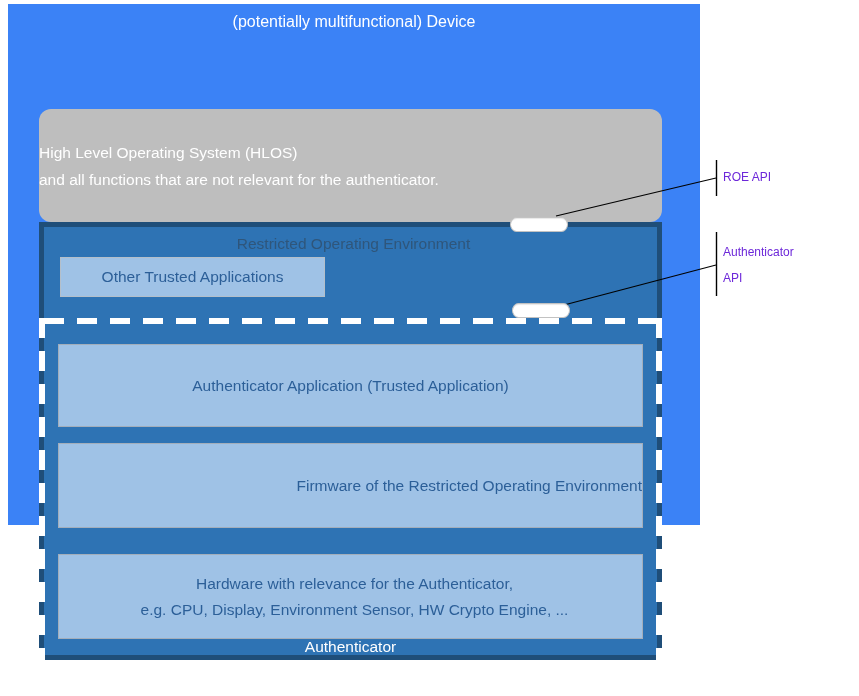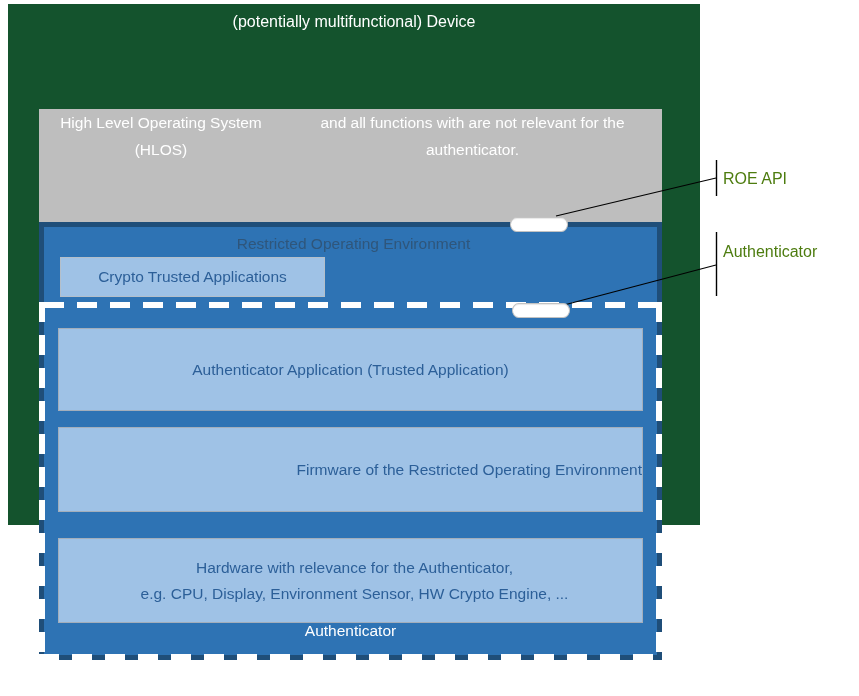--- a/index.html
+++ b/index.html
@@ -4,44 +4,44 @@
 <style>
   html, body { margin:0; padding:0; background:#ffffff; }
   .stage {
     position:relative; width:859px; height:696px; background:#ffffff;
     font-family:"Liberation Sans", sans-serif; overflow:hidden;
     -webkit-font-smoothing:antialiased;
   }
   .abs { position:absolute; }
 
   
-  .device { left:8px; top:4px; width:692px; height:521px; background:#14532d; }
+  .device { left:8px; top:4px; width:692px; height:521px; background:#3b82f6; }
   .device-title { left:0; right:0; top:9px; text-align:center; color:#ffffff; font-size:16px; }
 
   
   .hlos {
     left:31px; top:105px; width:623px; height:113px; background:#bebebe;
     color:#ffffff; font-size:15.5px; line-height:27px;
-    display:flex; justify-content:center; text-align:center;
+    display:flex; flex-direction:column; justify-content:center; text-align:left;border-radius:12px;
   }
 
   
   .roe { left:31px; top:218px; width:623px; height:438px; background:#1f4e79; }
   .roe-fill { left:5px; top:5px; right:5px; bottom:5px; background:#2e73b4; }
   .roe-title { left:0; right:0; top:13px; text-align:center; color:#2f567b; font-size:15.5px;padding-left:6px; }
 
   .ota {
     left:21px; top:35px; width:265px; height:40px;
     background:#9fc2e6; border:1px solid #b4bfca; box-sizing:border-box;
     display:flex; align-items:center; justify-content:center;
     color:#2c5f98; font-size:15.5px;
   }
 
   
-  .auth-region { left:0; top:80px; width:623px; height:358px; }
+  .auth-region { left:0; top:96px; width:623px; height:358px; }
   .dash-top    { left:5px;   top:0;     width:613px; height:6px;
                  background:repeating-linear-gradient(90deg,#ffffff 0 20px, rgba(0,0,0,0) 20px 33px); }
   .dash-bottom { left:0;     top:352px; width:623px; height:6px;
                  background:repeating-linear-gradient(90deg,#ffffff 0 20px, rgba(0,0,0,0) 20px 33px); }
   .dash-left   { left:0;     top:0;     width:6px;   height:358px;
                  background:repeating-linear-gradient(180deg,#ffffff 0 20px, rgba(0,0,0,0) 20px 33px); }
   .dash-right  { left:617px; top:0;     width:6px;   height:358px;
                  background:repeating-linear-gradient(180deg,#ffffff 0 20px, rgba(0,0,0,0) 20px 33px); }
 
   .inner-box {
@@ -61,43 +61,43 @@
     border:1px solid #c2c2c2; box-sizing:border-box;
     border-radius:8px / 9px; z-index:3;
     box-shadow:inset 0 2px 1px -1px #e8e8e8;
   }
   .pill1 { left:510px; top:217px; }
   .pill2 { left:512px; top:303px; }
 
   
   .overlay { left:0; top:0; width:859px; height:696px; z-index:2; pointer-events:none; }
 
-  .lbl { color:#4d7c0f; font-size:16px; z-index:4; }
+  .lbl { color:#6d28d9; font-size:12px; z-index:4; }
   .lbl-roe-api  { left:723px; top:170px; }
   .lbl-auth-api { left:723px; top:239px; line-height:26px; }
 </style>
 </head>
 <body>
 
 <div class="stage">
 
   <div class="abs device">
     <div class="abs device-title">(potentially multifunctional) Device</div>
 
     <div class="abs hlos">
       <div>High Level Operating System (HLOS)</div>
-      <div>and all functions with are not relevant for the authenticator.</div>
+      <div>and all functions that are not relevant for the authenticator.</div>
     </div>
 
     <div class="abs roe">
       <div class="abs roe-fill"></div>
       <div class="abs roe-title">Restricted Operating Environment</div>
 
       <div class="abs ota">
-        <span>Crypto Trusted Applications</span>
+        <span>Other Trusted Applications</span>
       </div>
 
       <div class="abs auth-region">
         <div class="abs dash-top"></div>
         <div class="abs dash-left"></div>
         <div class="abs dash-right"></div>
         <div class="abs dash-bottom"></div>
 
         <div class="abs inner-box box-app">
           <div>Authenticator Application (Trusted Application)</div>
@@ -124,15 +124,16 @@
     <line x1="716.5" y1="232" x2="716.5" y2="296" stroke="#000000" stroke-width="1.4"></line>
   </svg>
 
   <div class="abs pill pill1"></div>
   <div class="abs pill pill2"></div>
 
   <div class="abs lbl lbl-roe-api">ROE API</div>
 
   <div class="abs lbl lbl-auth-api">
     <div>Authenticator</div>
+    <div>API</div>
   </div>
 
 </div>
 
 </body></html>

